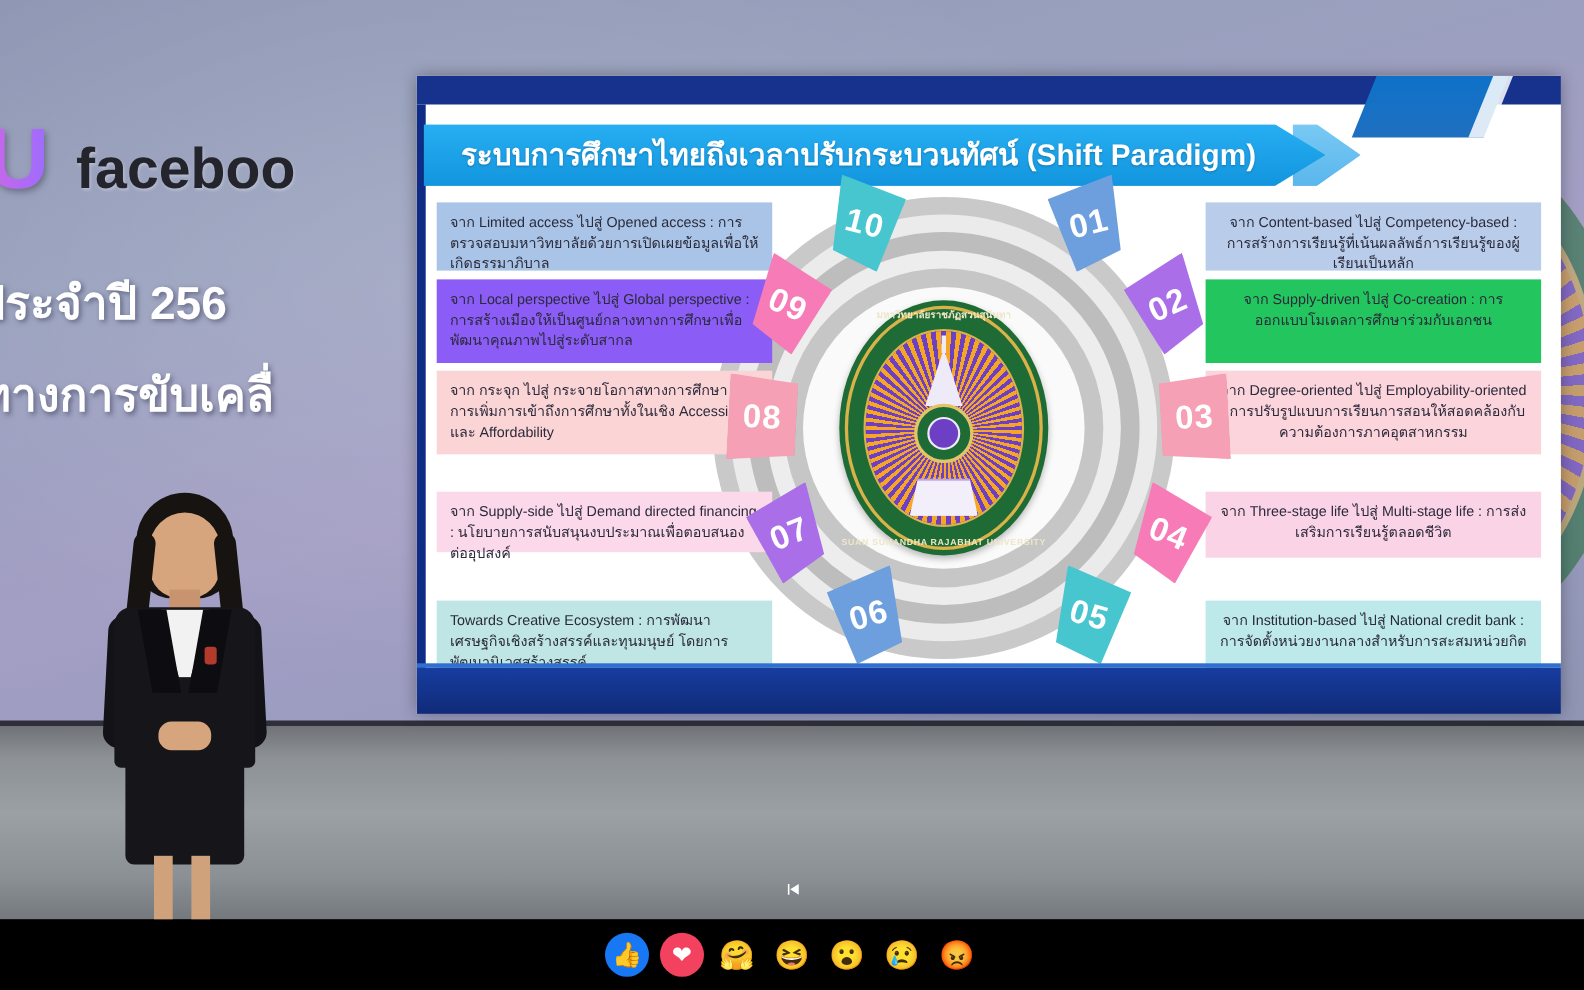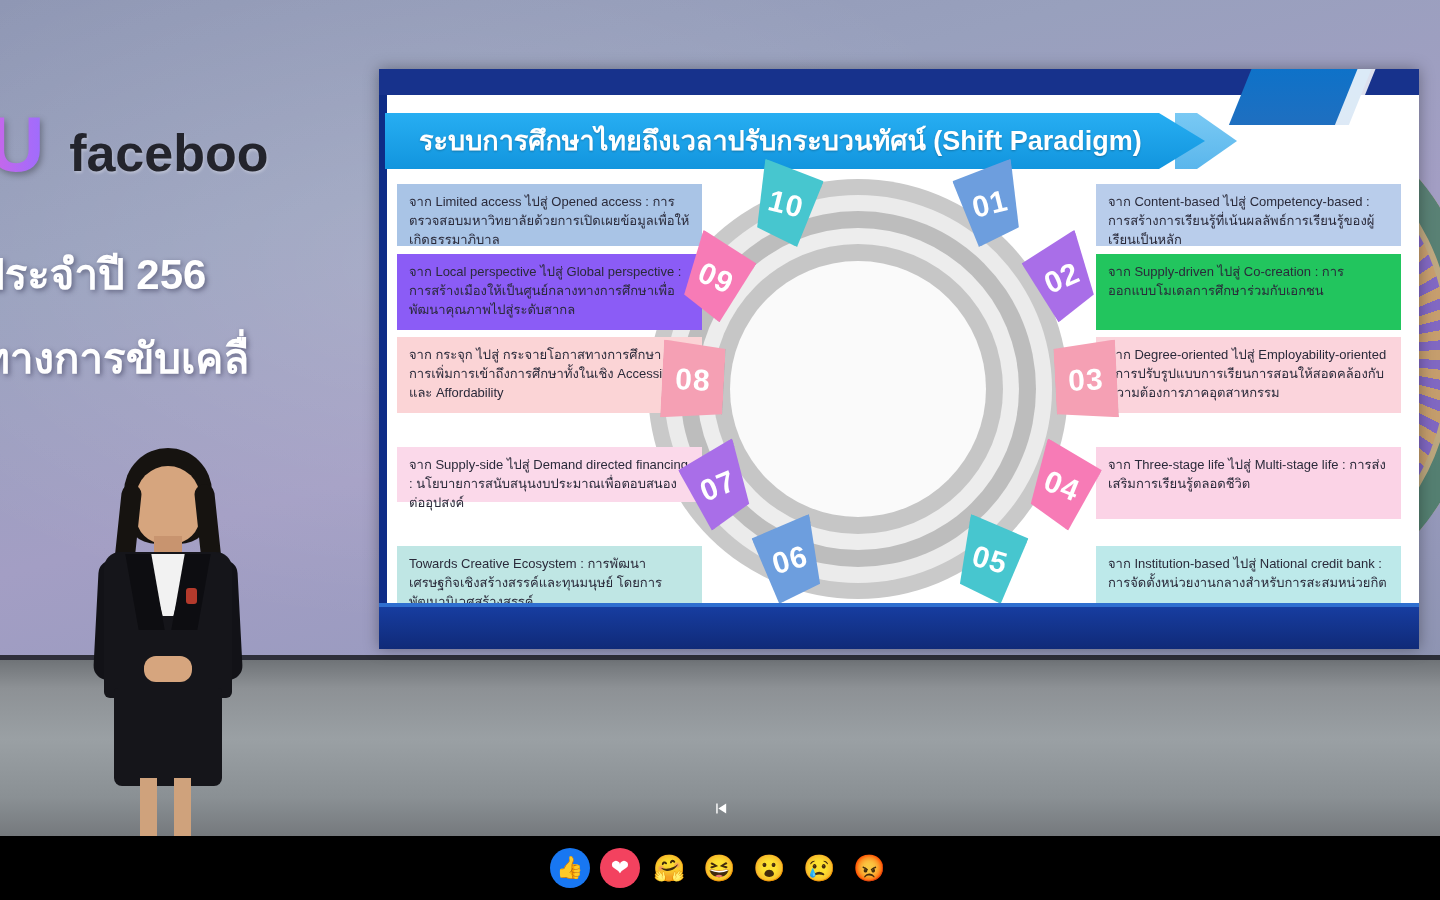--- a/index.html
+++ b/index.html
@@ -188,21 +188,21 @@
           width:62px; height:34px; background:#f2eefa;
           clip-path:polygon(12% 0,88% 0,100% 100%,0 100%); border-top:2px solid #b9a6e0; }
   .seal-th { position:absolute; left:0; top:6px; width:190px; text-align:center;
              font-size:9px; color:#efe6c8; font-weight:700; }
   .seal-en { position:absolute; left:0; bottom:8px; width:190px; text-align:center;
              font-size:8px; color:#efe6c8; font-weight:700; letter-spacing:.6px; }
 
   
   .panel { position:absolute; padding:9px 12px; font-size:13px; line-height:1.45; color:#2a2a3a; }
   .panel.left  { text-align:left; }
-  .panel.right { text-align:left;padding-left:12px; }
+  .panel.right { text-align:center;padding-left:12px; }
 
   
   .num { position:absolute; width:62px; height:78px; display:flex; align-items:center;
          justify-content:center; color:#fff; font-size:30px; font-weight:700;
          letter-spacing:1px; box-shadow:2px 3px 5px rgba(0,0,0,.18); }
 
   
   #controls { position:absolute; left:0; top:800px; width:1440px; height:36px;
               display:flex; align-items:center; gap:18px;flex-direction:column; }
   .ctl { width:34px; height:34px; display:flex; align-items:center; justify-content:center;
@@ -295,33 +295,47 @@
         <div class="s-title">ระบบการศึกษาไทยถึงเวลาปรับกระบวนทัศน์ (Shift Paradigm)</div>
       </div>
 
       <div class="rings">
         <div class="ring r1"></div>
           <div class="ring r2"></div>
           <div class="ring r3"></div>
         <div class="ring r4"></div>
           <div class="ring r5"></div>
           <div class="ring r6"></div>
+        <div class="seal">
+          <div class="seal-ring"></div>
+          <div class="seal-th">มหาวิทยาลัยราชภัฏสวนสุนันทา</div>
+          <div class="seal-en">SUAN SUNANDHA RAJABHAT UNIVERSITY</div>
+          <div class="seal-core">
+            <div class="sun"></div>
+            <div class="pagoda-top"></div>
+            <div class="pagoda"></div>
+            <div class="medal">
+                <div class="medal-in"></div>
+              </div>
+            <div class="base"></div>
+          </div>
+        </div>
       </div>
 
       <div id="panels">
           <div class="panel right" style="top: 115px; width: 305px; height: 62px; background: rgb(185, 205, 235); right: 18px;">
             <div>จาก Content-based ไปสู่ Competency-based : การสร้างการเรียนรู้ที่เน้นผลลัพธ์การเรียนรู้ของผู้เรียนเป็นหลัก</div>
           </div>
           <div class="panel right" style="top: 185px; width: 305px; height: 76px; background: #22c55e; right: 18px;">
             <div>จาก Supply-driven ไปสู่ Co-creation : การออกแบบโมเดลการศึกษาร่วมกับเอกชน</div>
           </div>
           <div class="panel right" style="top: 268px; width: 305px; height: 76px; background: rgb(251, 212, 220); right: 18px;">
             <div>จาก Degree-oriented ไปสู่ Employability-oriented : การปรับรูปแบบการเรียนการสอนให้สอดคล้องกับความต้องการภาคอุตสาหกรรม</div>
           </div>
-          <div class="panel right" style="top: 378px; width: 305px; height: 72px; background: rgb(251, 211, 230); right: 18px;">
+          <div class="panel right" style="top: 378px; width: 305px; height: 60px; background: rgb(251, 211, 230); right: 18px;">
             <div>จาก Three-stage life ไปสู่ Multi-stage life : การส่งเสริมการเรียนรู้ตลอดชีวิต</div>
           </div>
           <div class="panel right" style="top: 477px; width: 305px; height: 72px; background: rgb(189, 233, 234); right: 18px;">
             <div>จาก Institution-based ไปสู่ National credit bank : การจัดตั้งหน่วยงานกลางสำหรับการสะสมหน่วยกิต</div>
           </div>
           <div class="panel left" style="top: 115px; width: 305px; height: 62px; background: rgb(169, 196, 230); left: 18px;">
             <div>จาก Limited access ไปสู่ Opened access : การตรวจสอบมหาวิทยาลัยด้วยการเปิดเผยข้อมูลเพื่อให้เกิดธรรมาภิบาล</div>
           </div>
           <div class="panel left" style="top: 185px; width: 305px; height: 76px; background: #8b5cf6; left: 18px;">
             <div>จาก Local perspective ไปสู่ Global perspective : การสร้างเมืองให้เป็นศูนย์กลางทางการศึกษาเพื่อพัฒนาคุณภาพไปสู่ระดับสากล</div>

